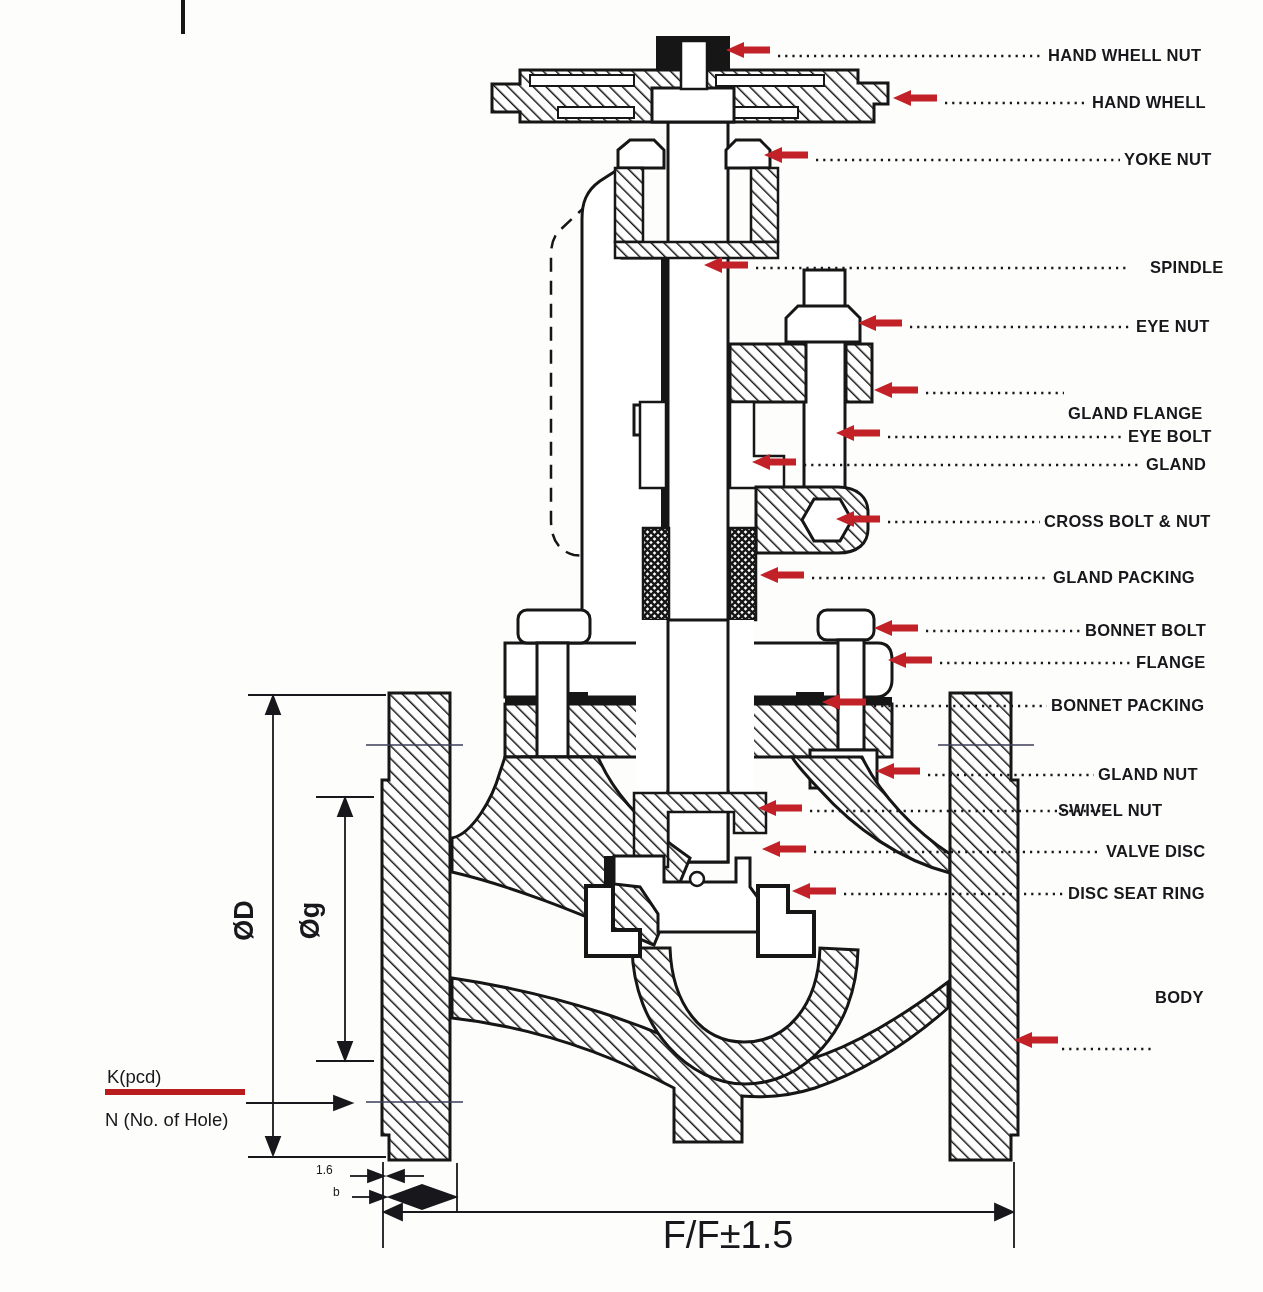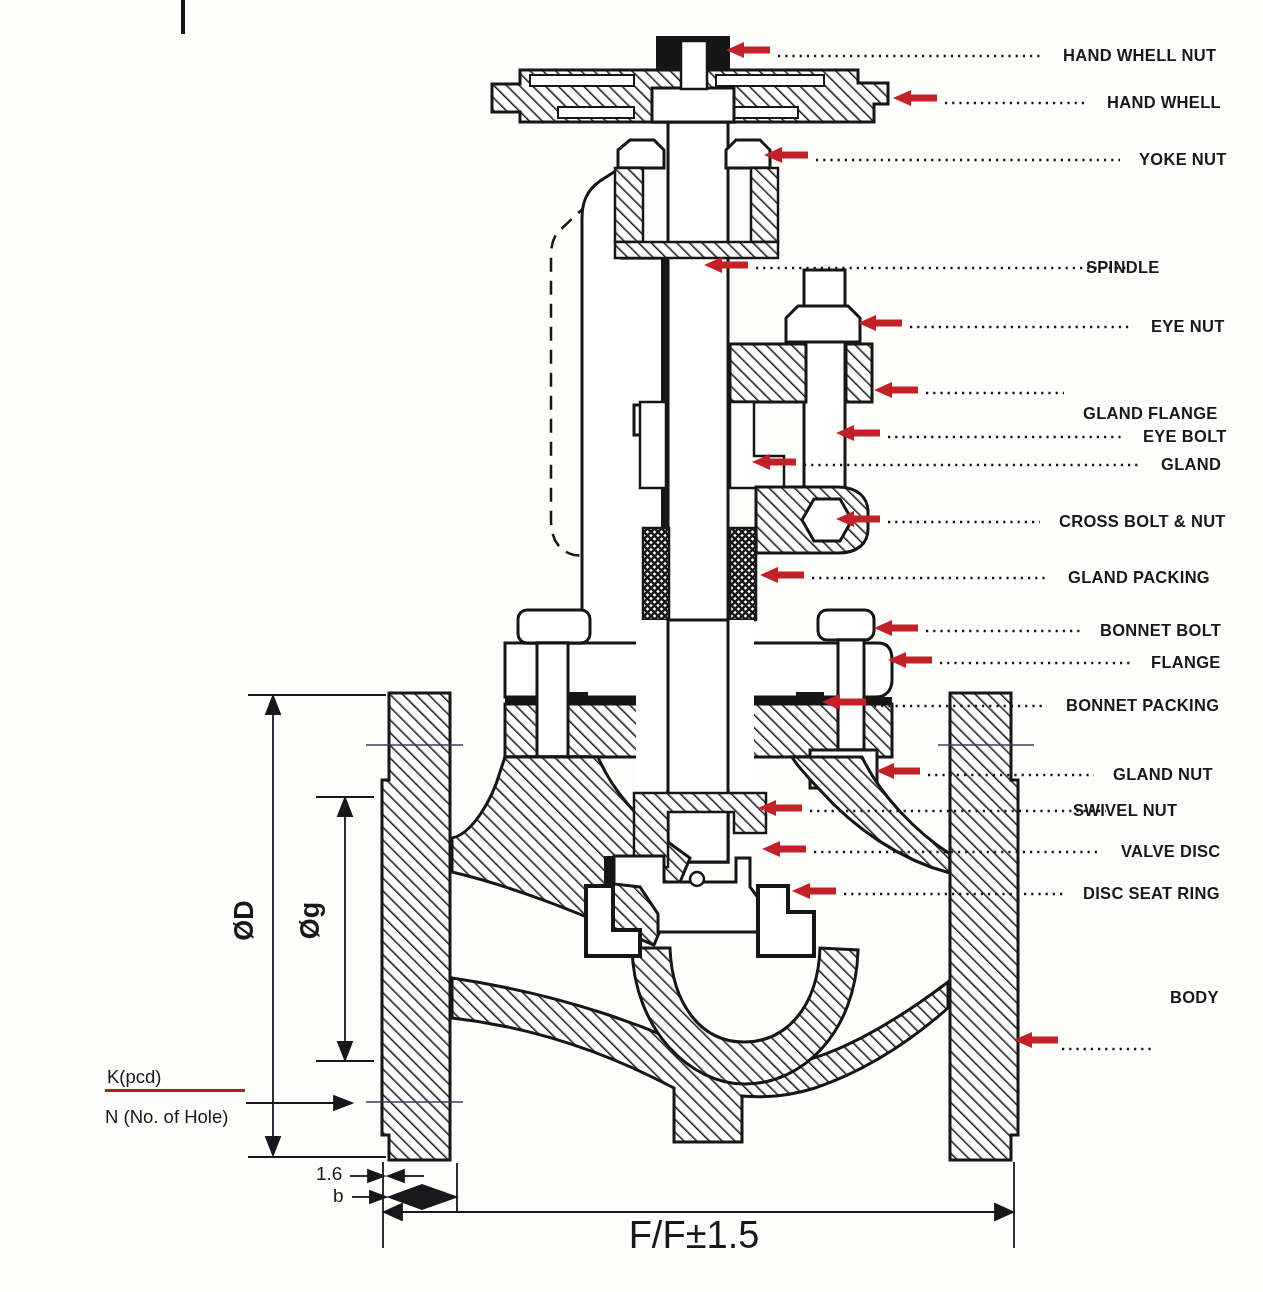--- a/index.html
+++ b/index.html
@@ -1,29 +1,29 @@
 <!DOCTYPE html>
 <html><head>
 <meta charset="utf-8">
 <style>
   html,body{margin:0;padding:0;}
   body{width:1263px;height:1292px;position:relative;background:#fdfdfb;
        font-family:"Liberation Sans",sans-serif;overflow:hidden;}
   #stage{position:absolute;inset:0;}
   svg{position:absolute;left:0;top:0;}
   .plabel{position:absolute;font-size:16.5px;font-weight:700;letter-spacing:.3px;
-          color:#17171c;white-space:nowrap;line-height:22px;margin-left:15px;}
+          color:#17171c;white-space:nowrap;line-height:22px;}
   .dimlabel{position:absolute;color:#17171c;white-space:nowrap;}
   .rot{transform:rotate(-90deg);transform-origin:center center;
        font-size:27px;font-weight:700;text-align:center;width:64px;}
   .frac{font-size:18.5px;font-weight:400;line-height:22px;color:#17171c;}
-  .frac .num{display:block;border-bottom:3px solid #b91c1c;padding:0 2px 1px 2px;}
+  .frac .num{display:block;border-bottom:6px solid #b91c1c;padding:0 2px 1px 2px;}
   .frac .den{display:block;padding-top:14px;}
   .ff{font-size:38px;font-weight:400;width:300px;text-align:center;}
-  .smalldim{font-size:19px;font-weight:400;}
+  .smalldim{font-size:12px;font-weight:400;}
 </style>
 </head>
 <body>
 
 <div id="stage">
 
 <svg width="1263" height="1292" viewBox="0 0 1263 1292">
   <defs>
     <pattern id="h" width="9" height="9" patternUnits="userSpaceOnUse" patternTransform="rotate(-45)">
       <rect width="9" height="9" fill="#ffffff"></rect>
@@ -226,21 +226,21 @@
     <line x1="810" y1="811" x2="1106" y2="811"></line>
     <line x1="814" y1="852" x2="1102" y2="852"></line>
     <line x1="844" y1="894" x2="1064" y2="894"></line>
     <line x1="1062" y1="1049" x2="1151" y2="1049"></line>
   </g>
 </svg>
 
 <div class="plabel" style="left:1048px;top:44px">HAND WHELL NUT</div>
 <div class="plabel" style="left:1092px;top:91px">HAND WHELL</div>
 <div class="plabel" style="left:1124px;top:148px">YOKE NUT</div>
-<div class="plabel" style="left:1071px;top:256px">SPINDLE</div>
+<div class="plabel" style="left:1150px;top:256px">SPINDLE</div>
 <div class="plabel" style="left:1136px;top:315px">EYE NUT</div>
 <div class="plabel" style="left:1068px;top:402px">GLAND FLANGE</div>
 <div class="plabel" style="left:1128px;top:425px">EYE BOLT</div>
 <div class="plabel" style="left:1146px;top:453px">GLAND</div>
 <div class="plabel" style="left:1044px;top:510px">CROSS BOLT &amp; NUT</div>
 <div class="plabel" style="left:1053px;top:566px">GLAND PACKING</div>
 <div class="plabel" style="left:1085px;top:619px">BONNET BOLT</div>
 <div class="plabel" style="left:1136px;top:651px">FLANGE</div>
 <div class="plabel" style="left:1051px;top:694px">BONNET PACKING</div>
 <div class="plabel" style="left:1098px;top:763px">GLAND NUT</div>
@@ -252,15 +252,15 @@
 <div class="dimlabel rot" style="left:212px;top:905px">ØD</div>
 <div class="dimlabel rot" style="left:278px;top:905px">Øg</div>
 
 <div class="dimlabel frac" style="left:105px;top:1066px;width:140px">
   <span class="num">K(pcd)</span>
   <span class="den">N (No. of Hole)</span>
 </div>
 
 <div class="dimlabel smalldim" style="left:316px;top:1163px">1.6</div>
 <div class="dimlabel smalldim" style="left:333px;top:1185px">b</div>
-<div class="dimlabel ff" style="left:544px;top:1214px">F/F±1.5</div>
+<div class="dimlabel ff" style="left:578px;top:1214px">F/F±1.5</div>
 
 </div>
 
 </body></html>

